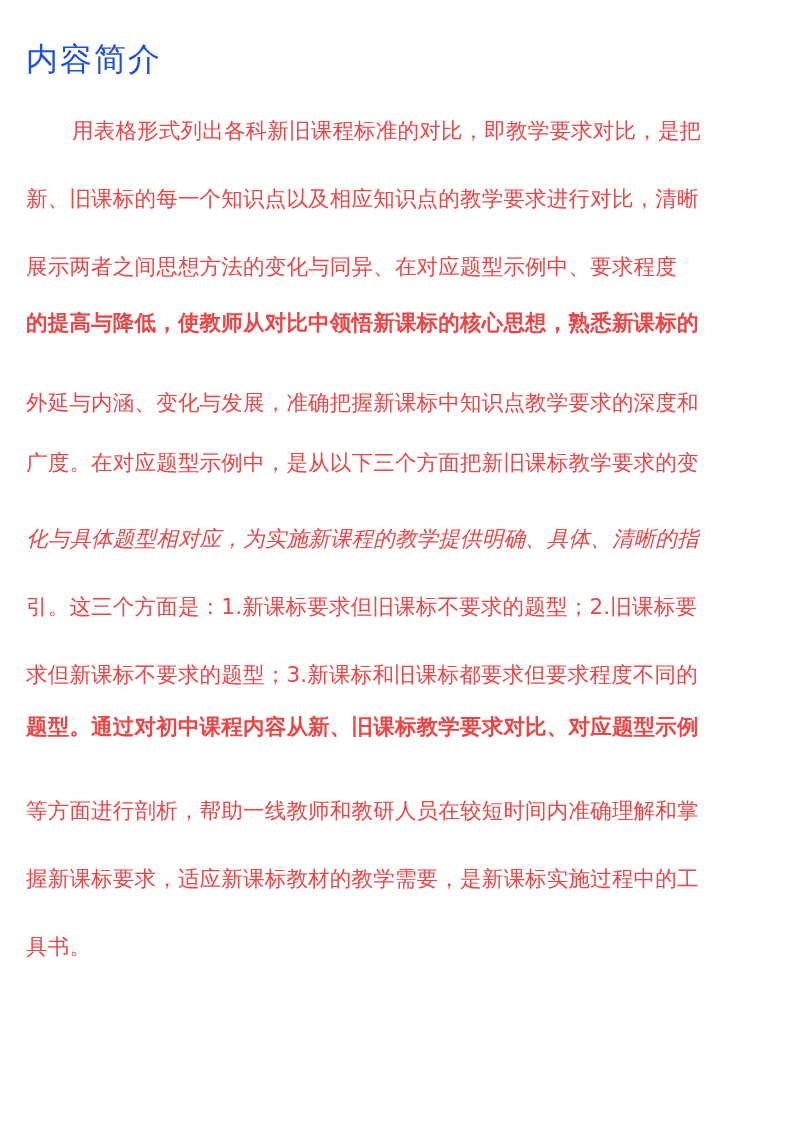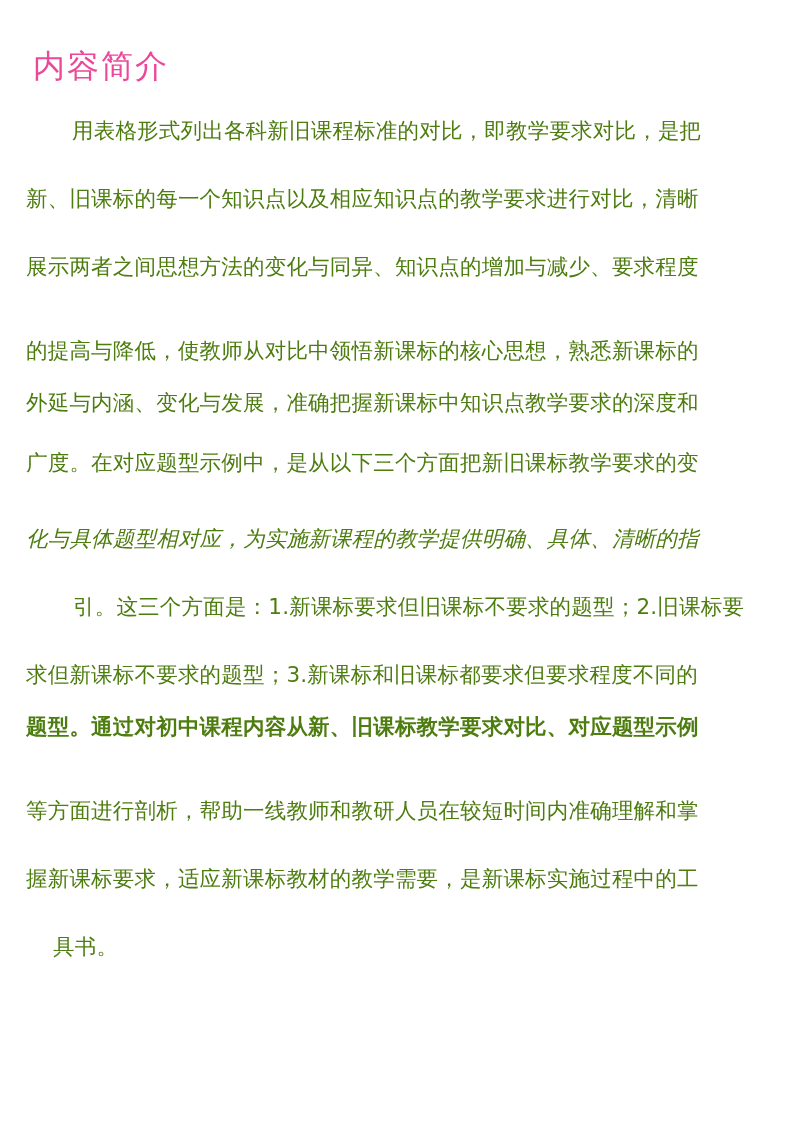--- a/index.html
+++ b/index.html
@@ -1,34 +1,34 @@
 <!DOCTYPE html>
 <html><head>
 <meta charset="utf-8">
 <style>
   html, body { margin: 0; padding: 0; background: #ffffff; }
   body { width: 790px; height: 1123px; overflow: hidden; position: relative;
          font-family: "DejaVu Sans", "Liberation Sans", sans-serif; }
   .title { position: absolute; left: 26px; top: 38px; font-size: 32px;
-           color: #ec4899; letter-spacing: 2px; margin: 7px; font-weight: normal; }
-  .line { position: absolute; left: 26px; font-size: 21.5px; color: #4d7c0f;
+           color: #1d4ed8; letter-spacing: 2px; margin: 0; font-weight: normal; }
+  .line { position: absolute; left: 26px; font-size: 21.5px; color: #ef4444;
           white-space: nowrap; letter-spacing: 0.2px; }
 </style>
 </head>
 <body>
 
 <h1 class="title">内容简介</h1>
 
 <div>
   <div class="line" style="top:116px; left:72px;">用表格形式列出各科新旧课程标准的对比，即教学要求对比，是把</div>
   <div class="line" style="top:184px;font-family:Liberation Mono, monospace;">新、旧课标的每一个知识点以及相应知识点的教学要求进行对比，清晰</div>
-  <div class="line" style="top:252px;">展示两者之间思想方法的变化与同异、知识点的增加与减少、要求程度</div>
-  <div class="line" style="top:336px;">的提高与降低，使教师从对比中领悟新课标的核心思想，熟悉新课标的</div>
+  <div class="line" style="top:252px;">展示两者之间思想方法的变化与同异、在对应题型示例中、要求程度</div>
+  <div class="line" style="top:308px;font-weight:bold;">的提高与降低，使教师从对比中领悟新课标的核心思想，熟悉新课标的</div>
   <div class="line" style="top:388px;">外延与内涵、变化与发展，准确把握新课标中知识点教学要求的深度和</div>
   <div class="line" style="top:448px;">广度。在对应题型示例中，是从以下三个方面把新旧课标教学要求的变</div>
   <div class="line" style="top:524px;font-style:italic;">化与具体题型相对应，为实施新课程的教学提供明确、具体、清晰的指</div>
-  <div class="line" style="top:592px;margin-left:47px;">引。这三个方面是：1.新课标要求但旧课标不要求的题型；2.旧课标要</div>
+  <div class="line" style="top:592px;">引。这三个方面是：1.新课标要求但旧课标不要求的题型；2.旧课标要</div>
   <div class="line" style="top:660px;">求但新课标不要求的题型；3.新课标和旧课标都要求但要求程度不同的</div>
   <div class="line" style="top:712px;font-weight:bold;">题型。通过对初中课程内容从新、旧课标教学要求对比、对应题型示例</div>
   <div class="line" style="top:796px;">等方面进行剖析，帮助一线教师和教研人员在较短时间内准确理解和掌</div>
   <div class="line" style="top:864px;">握新课标要求，适应新课标教材的教学需要，是新课标实施过程中的工</div>
-  <div class="line" style="top:932px;margin-left:27px;">具书。</div>
+  <div class="line" style="top:932px;">具书。</div>
 </div>
 
 </body></html>

